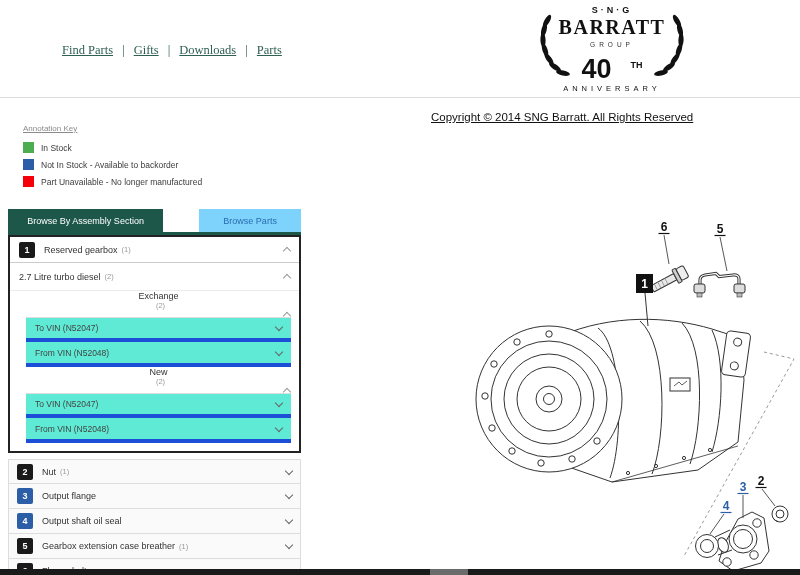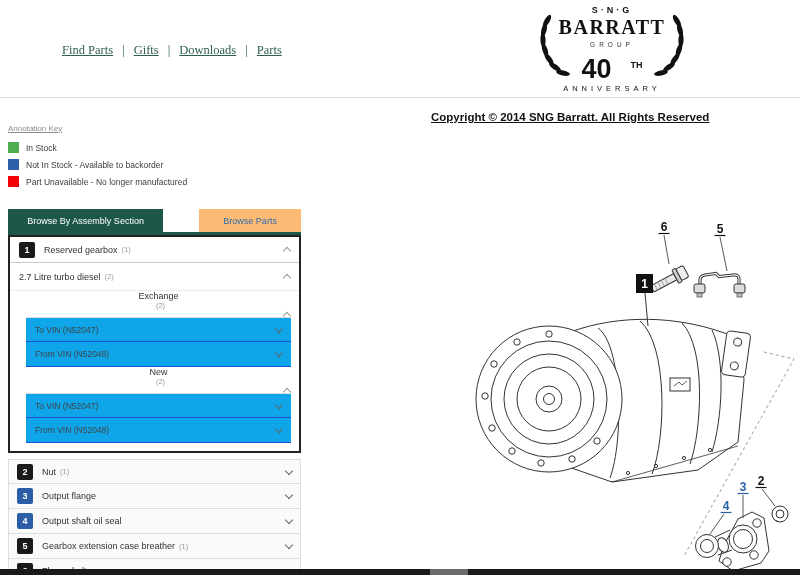--- a/index.html
+++ b/index.html
@@ -31,53 +31,53 @@
   .logo-40 sup{ font-size:9px;padding-left:19px; }
   .laurel     { position:absolute; top:-38px; }
   .laurel.left{ left:24px; }
   .laurel.right{ right:24px; }
   .logo-anniv { font-size:7.5px; letter-spacing:4px; margin-top:1px; }
 
   .header-rule { position:absolute; top:97px; left:0; width:800px; height:1px; background:#ddd; }
 
   .copyright {
     position:absolute; top:111px; left:431px;
-    font-size:11.5px; font-weight:bold; text-decoration:underline; color:#111;
+    font-size:11.5px; font-weight:normal; text-decoration:underline; color:#111;
     white-space:nowrap;
   }
 
   
-  .annotation { position:absolute; top:124px; left:8px; width:280px; }
+  .annotation { position:absolute; top:124px; left:23px; width:280px; }
   .annotation-title { font-size:8px; color:#8a8a8a; text-decoration:underline; margin-bottom:9px; }
   .legend-item { display:flex; align-items:center; margin-bottom:6px; font-size:8.5px; color:#3b3b3b; height:11px; }
   .legend-swatch { width:11px; height:11px; margin-right:7px; flex:0 0 auto; }
   .info-icon {
     display:inline-flex; width:8px; height:8px; border-radius:50%;
     background:#1a1a1a; color:#fff; font-size:6px; line-height:8px;
     align-items:center; justify-content:center; margin-left:2px; font-weight:bold;
     font-family:"Liberation Serif", serif;
   }
 
   
   .leftcol { position:absolute; left:8px; top:209px; width:293px; }
   .tabs { display:flex; height:23px; }
   .tab { display:flex; align-items:center; justify-content:center; font-size:9px; cursor:pointer; }
   .tab.active   { width:177px; background:#1d574a; color:#fff; }
-  .tab.inactive { width:116px; background:#fdba74; color:#2b6cb0;margin-left:36px; }
+  .tab.inactive { width:116px; background:#7dd3fc; color:#2b6cb0;margin-left:36px; }
   .greenbar { height:3px; background:#1d574a; }
 
   .panel { border:2px solid #222; background:#fff; padding-bottom:8px; }
   .prow { display:flex; align-items:center; padding:0 9px; cursor:pointer; }
   .prow-main { height:26px; border-bottom:1px solid #ccc; }
   .prow-sub  { height:28px; border-bottom:1px solid #ececec; }
   .prow-sub2 { height:26px; padding-left:17px;flex-direction:column; }
   .grow {
     display:flex; align-items:center; height:25px;
-    margin:0 8px 0 16px; background:#0ea5e9;
-    border-bottom:1px solid #1d4ed8; padding:0 9px; cursor:pointer;
+    margin:0 8px 0 16px; background:#5eead4;
+    border-bottom:4px solid #1d4ed8; padding:0 9px; cursor:pointer;
   }
   .grow.first { border-top:1px solid #ddd; }
 
   .badge {
     width:16px; height:16px; display:flex; align-items:center; justify-content:center;
     color:#fff; font-size:9px; font-weight:bold; margin-right:9px; border-radius:2px;
     flex:0 0 auto;
   }
   .rlabel { font-size:9px; color:#333; }
   .glabel { font-size:8.5px; color:#444; }

